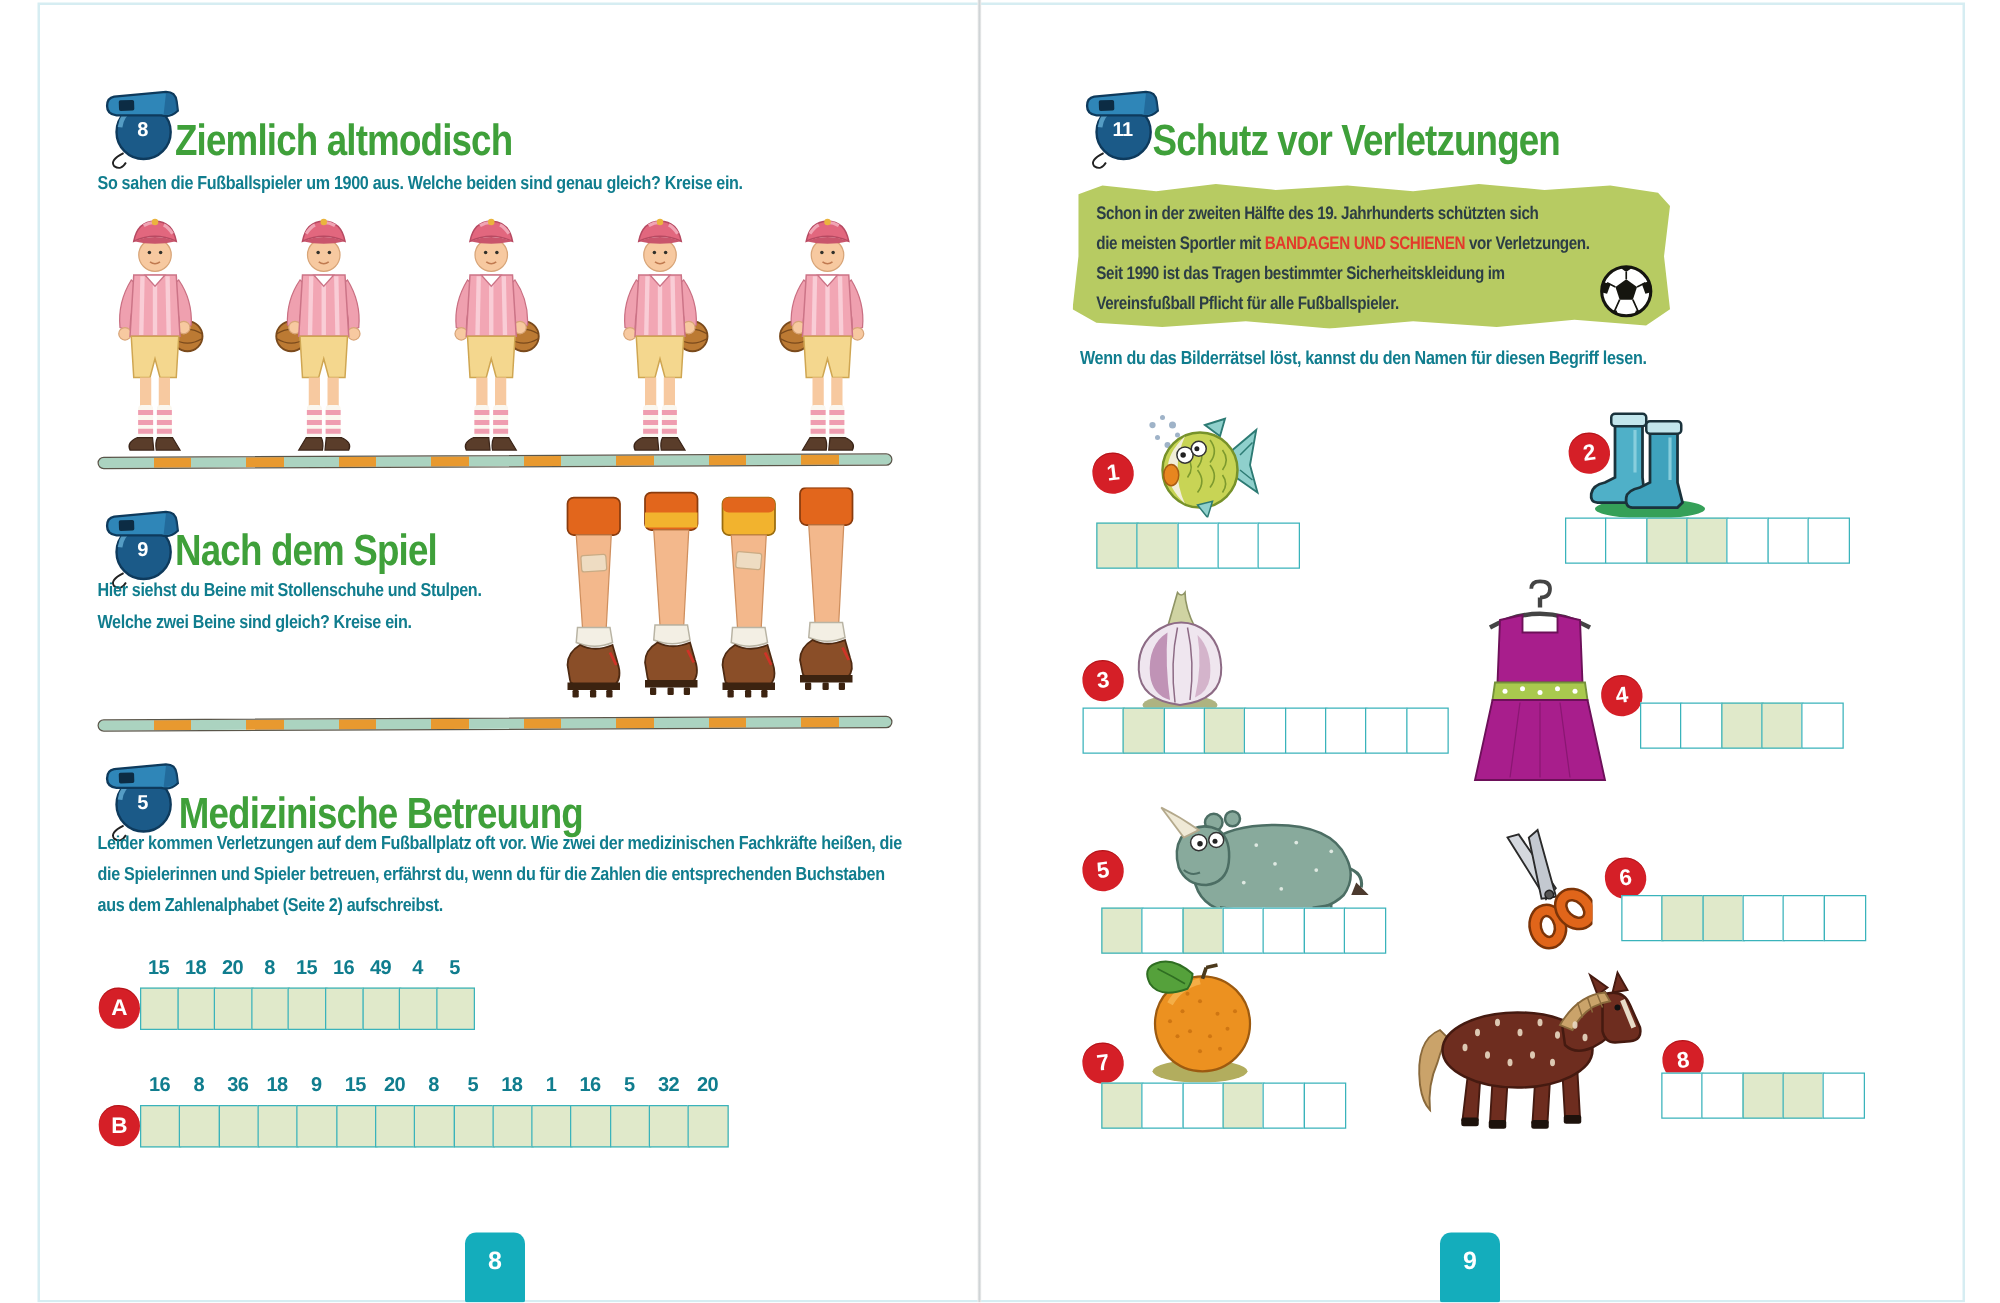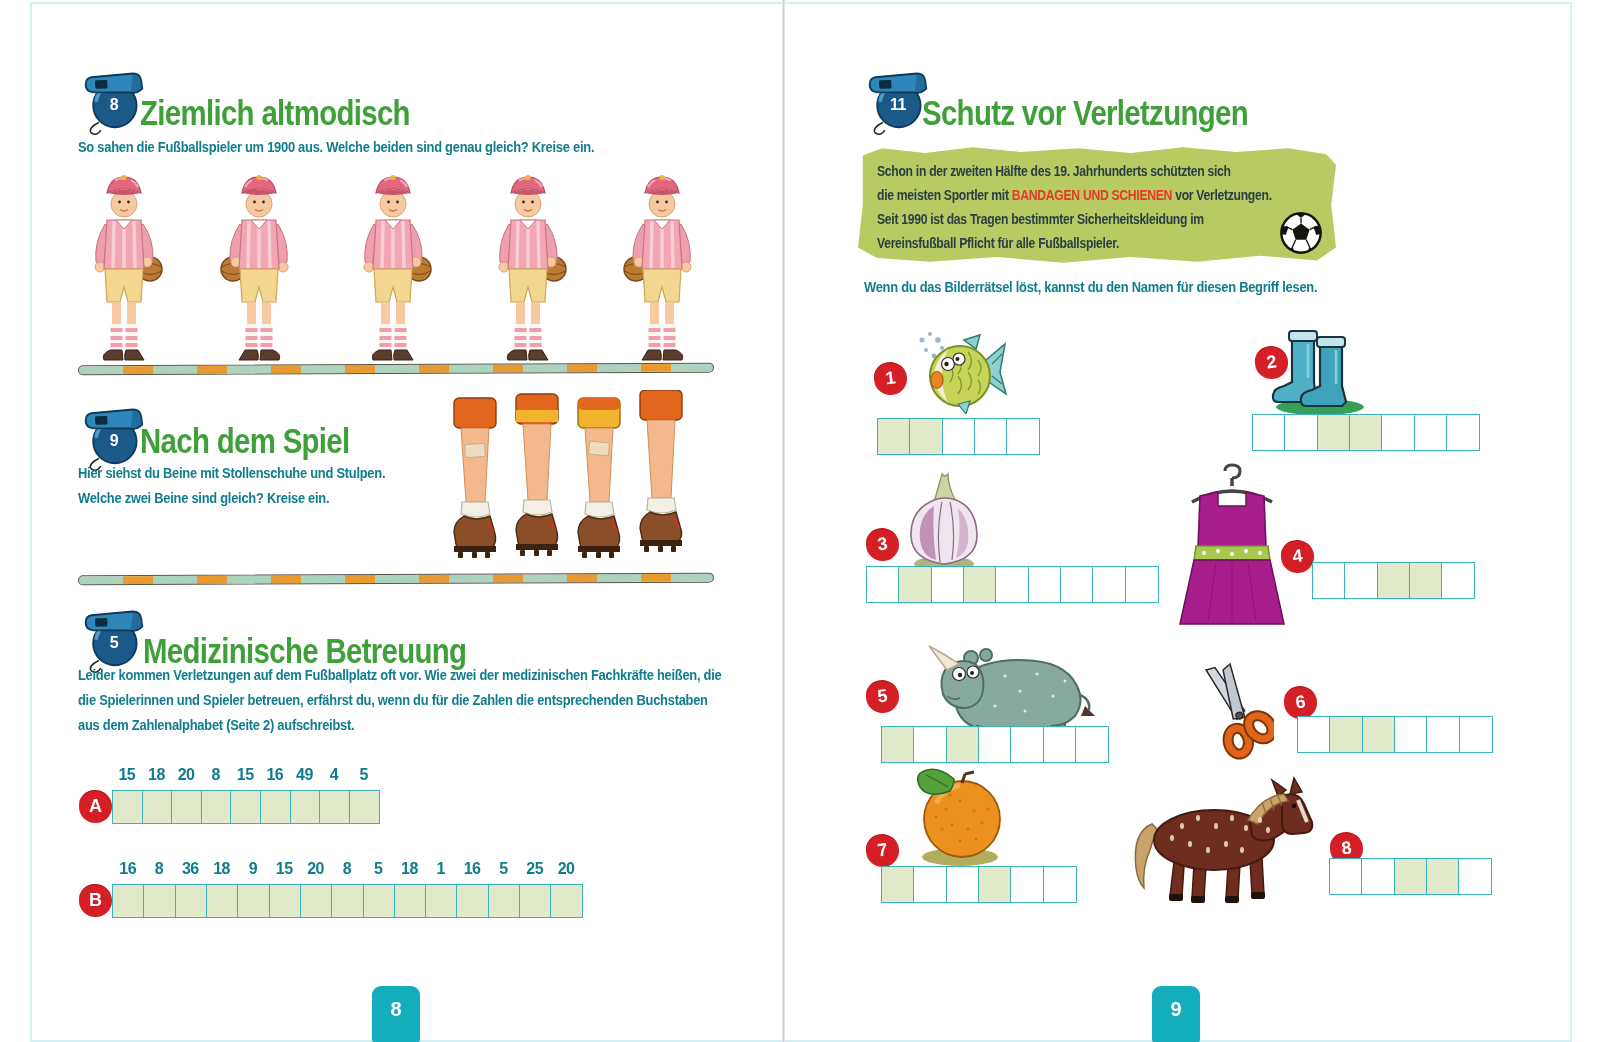--- a/index.html
+++ b/index.html
@@ -307,21 +307,21 @@
       </div>
       <div class="lr-col">
         <div class="lr-num">16</div>
         <div class="cell shaded"></div>
       </div>
       <div class="lr-col">
         <div class="lr-num">5</div>
         <div class="cell shaded"></div>
       </div>
       <div class="lr-col">
-        <div class="lr-num">25</div>
+        <div class="lr-num">32</div>
         <div class="cell shaded"></div>
       </div>
       <div class="lr-col">
         <div class="lr-num">20</div>
         <div class="cell shaded"></div>
       </div>
     </div>
 
   <div class="tab" style="left:372px;">8</div>
 

